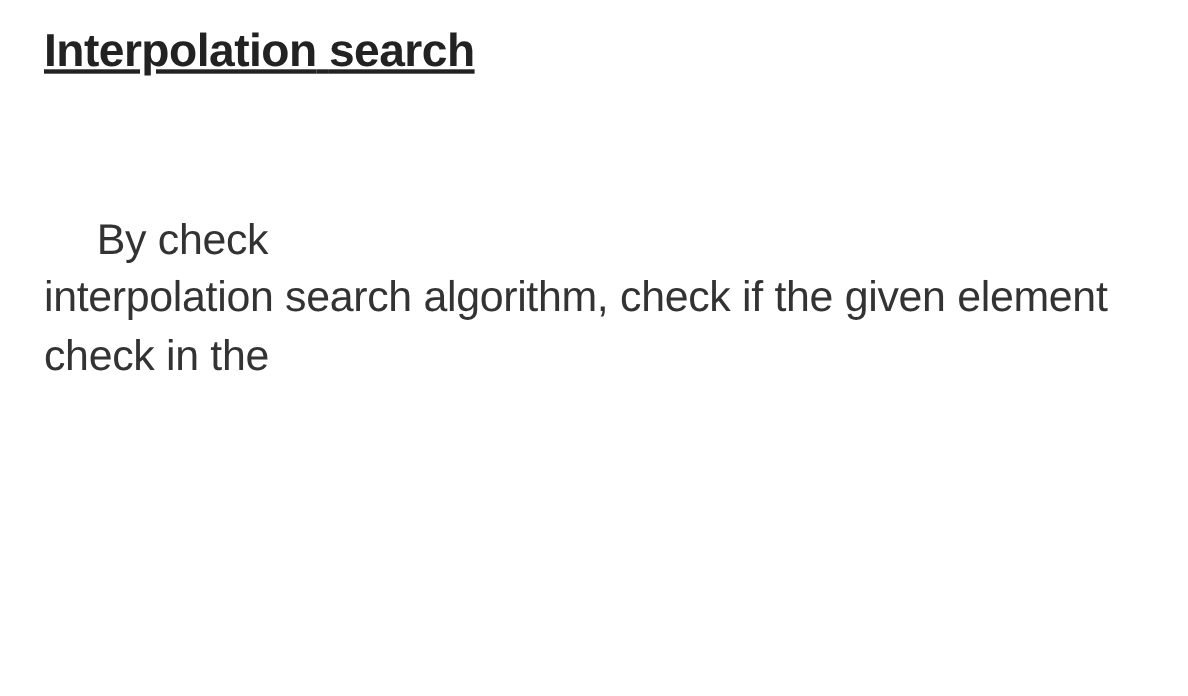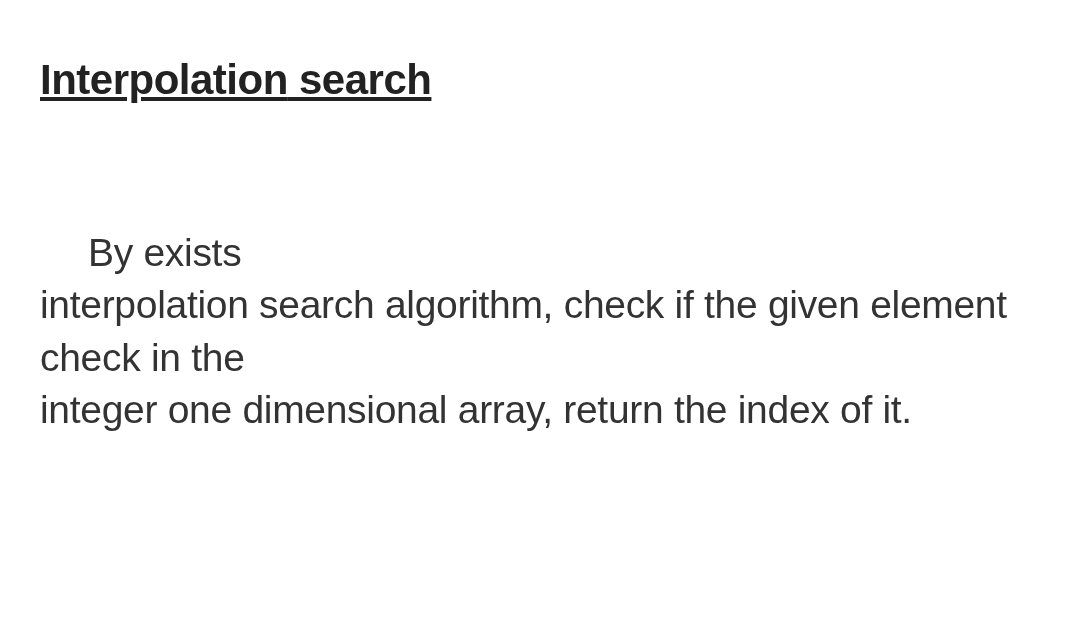--- a/index.html
+++ b/index.html
@@ -15,21 +15,20 @@
       padding: 20px 40px;
       color: #000000;
     }
     .title {
       font-size: 42px;
       font-weight: bold;
       text-decoration: underline;
       line-height: 1.25;
       letter-spacing: -0.5px;
       color: #222222;
-      margin-top: 34px;
     }
     .body-text {
       margin-top: 120px;
       font-size: 39px;
       line-height: 1.35;
       color: #333333;
       letter-spacing: -0.3px;
     }
     .body-text .line {
       display: block;
@@ -40,16 +39,15 @@
   </style>
 </head>
 <body>
 
 <div class="title">
   <span class="line">Interpolation</span>
   <span class="line">search</span>
 </div>
 
 <div class="body-text">
-  <span class="line indent">By exists</span>
+  <span class="line indent">By check</span>
   <span class="line">interpolation search algorithm, check if the given element check in the</span>
-  <span class="line">integer one dimensional array, return the index of it.</span>
 </div>
 
 </body></html>

